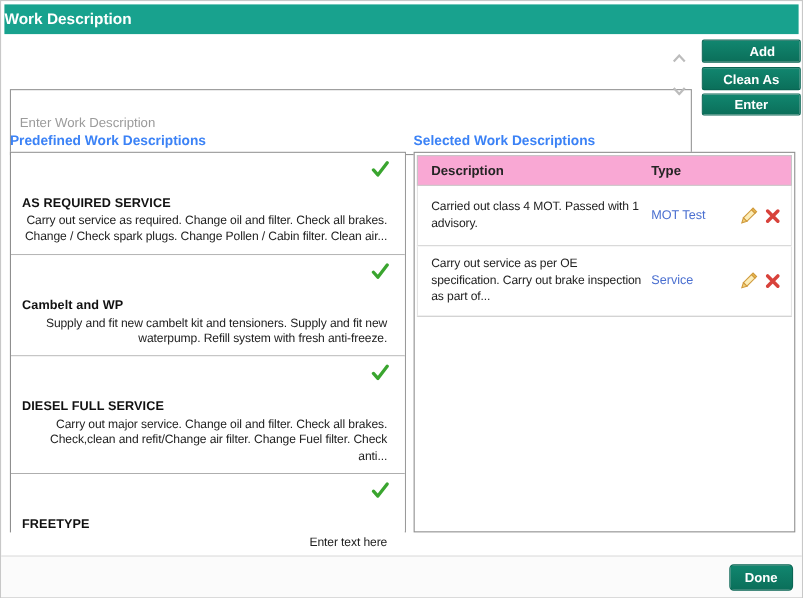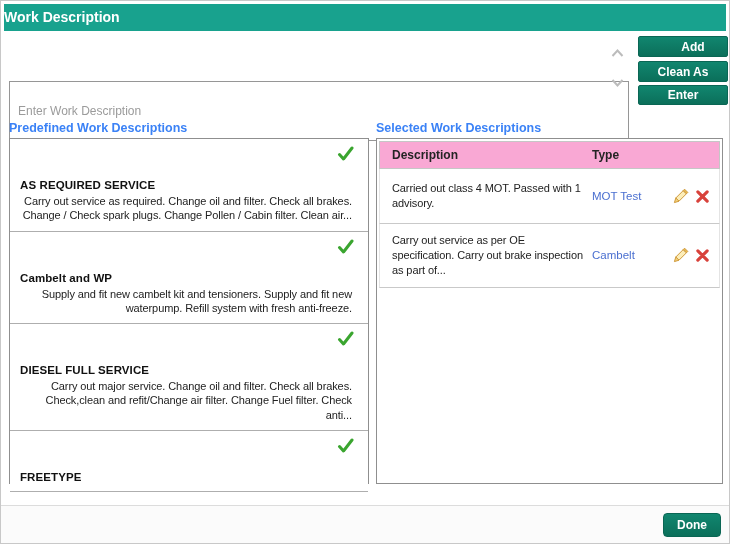--- a/index.html
+++ b/index.html
@@ -216,20 +216,21 @@
 
     <div class="pitem">
       <div class="pitem-head">
         <span class="pitem-title">FREETYPE</span>
         <span class="check icon-btn">
           <svg width="17" height="15" viewBox="0 0 17 15">
               <path d="M2.5 8.5 L6.5 13 L15 2" fill="none" stroke="#3aa52f" stroke-width="3" stroke-linecap="round" stroke-linejoin="round"></path>
             </svg>
         </span>
       </div>
+      <div class="pitem-desc">Enter text here</div>
     </div>
 
   </div>
 
   <div class="panel right-panel">
 
     <div class="table-head">
       <span class="col-desc">Description</span>
       <span class="col-type">Type</span>
     </div>
@@ -251,21 +252,21 @@
           <svg width="13" height="13" viewBox="0 0 14 14">
               <path d="M2 2 L12 12 M12 2 L2 12" stroke="#d8423b" stroke-width="3.4" stroke-linecap="round"></path>
             </svg>
         </span>
       </div>
     </div>
 
     <div class="srow">
       <div class="srow-desc">Carry out service as per OE specification. Carry out brake inspection as part of...</div>
       <div class="srow-type">
-        <a>Cambelt</a>
+        <a>Service</a>
       </div>
       <div class="srow-icons">
         <span class="icon-btn">
           <svg width="16" height="16" viewBox="0 0 16 16">
             <path d="M10.2 2.6 L13.4 5.8 L6 13.2 L2.8 10 Z" fill="#fcedb8" stroke="#cf9a3d" stroke-width="1"></path>
             <path d="M10.2 2.6 L11.6 1.2 L14.8 4.4 L13.4 5.8 Z" fill="#e9b94f" stroke="#cf9a3d" stroke-width="1"></path>
             <path d="M2.8 10 L6 13.2 L1.4 14.6 Z" fill="#f6d37a" stroke="#cf9a3d" stroke-width="1"></path>
           </svg>
         </span>
         <span class="icon-btn">

